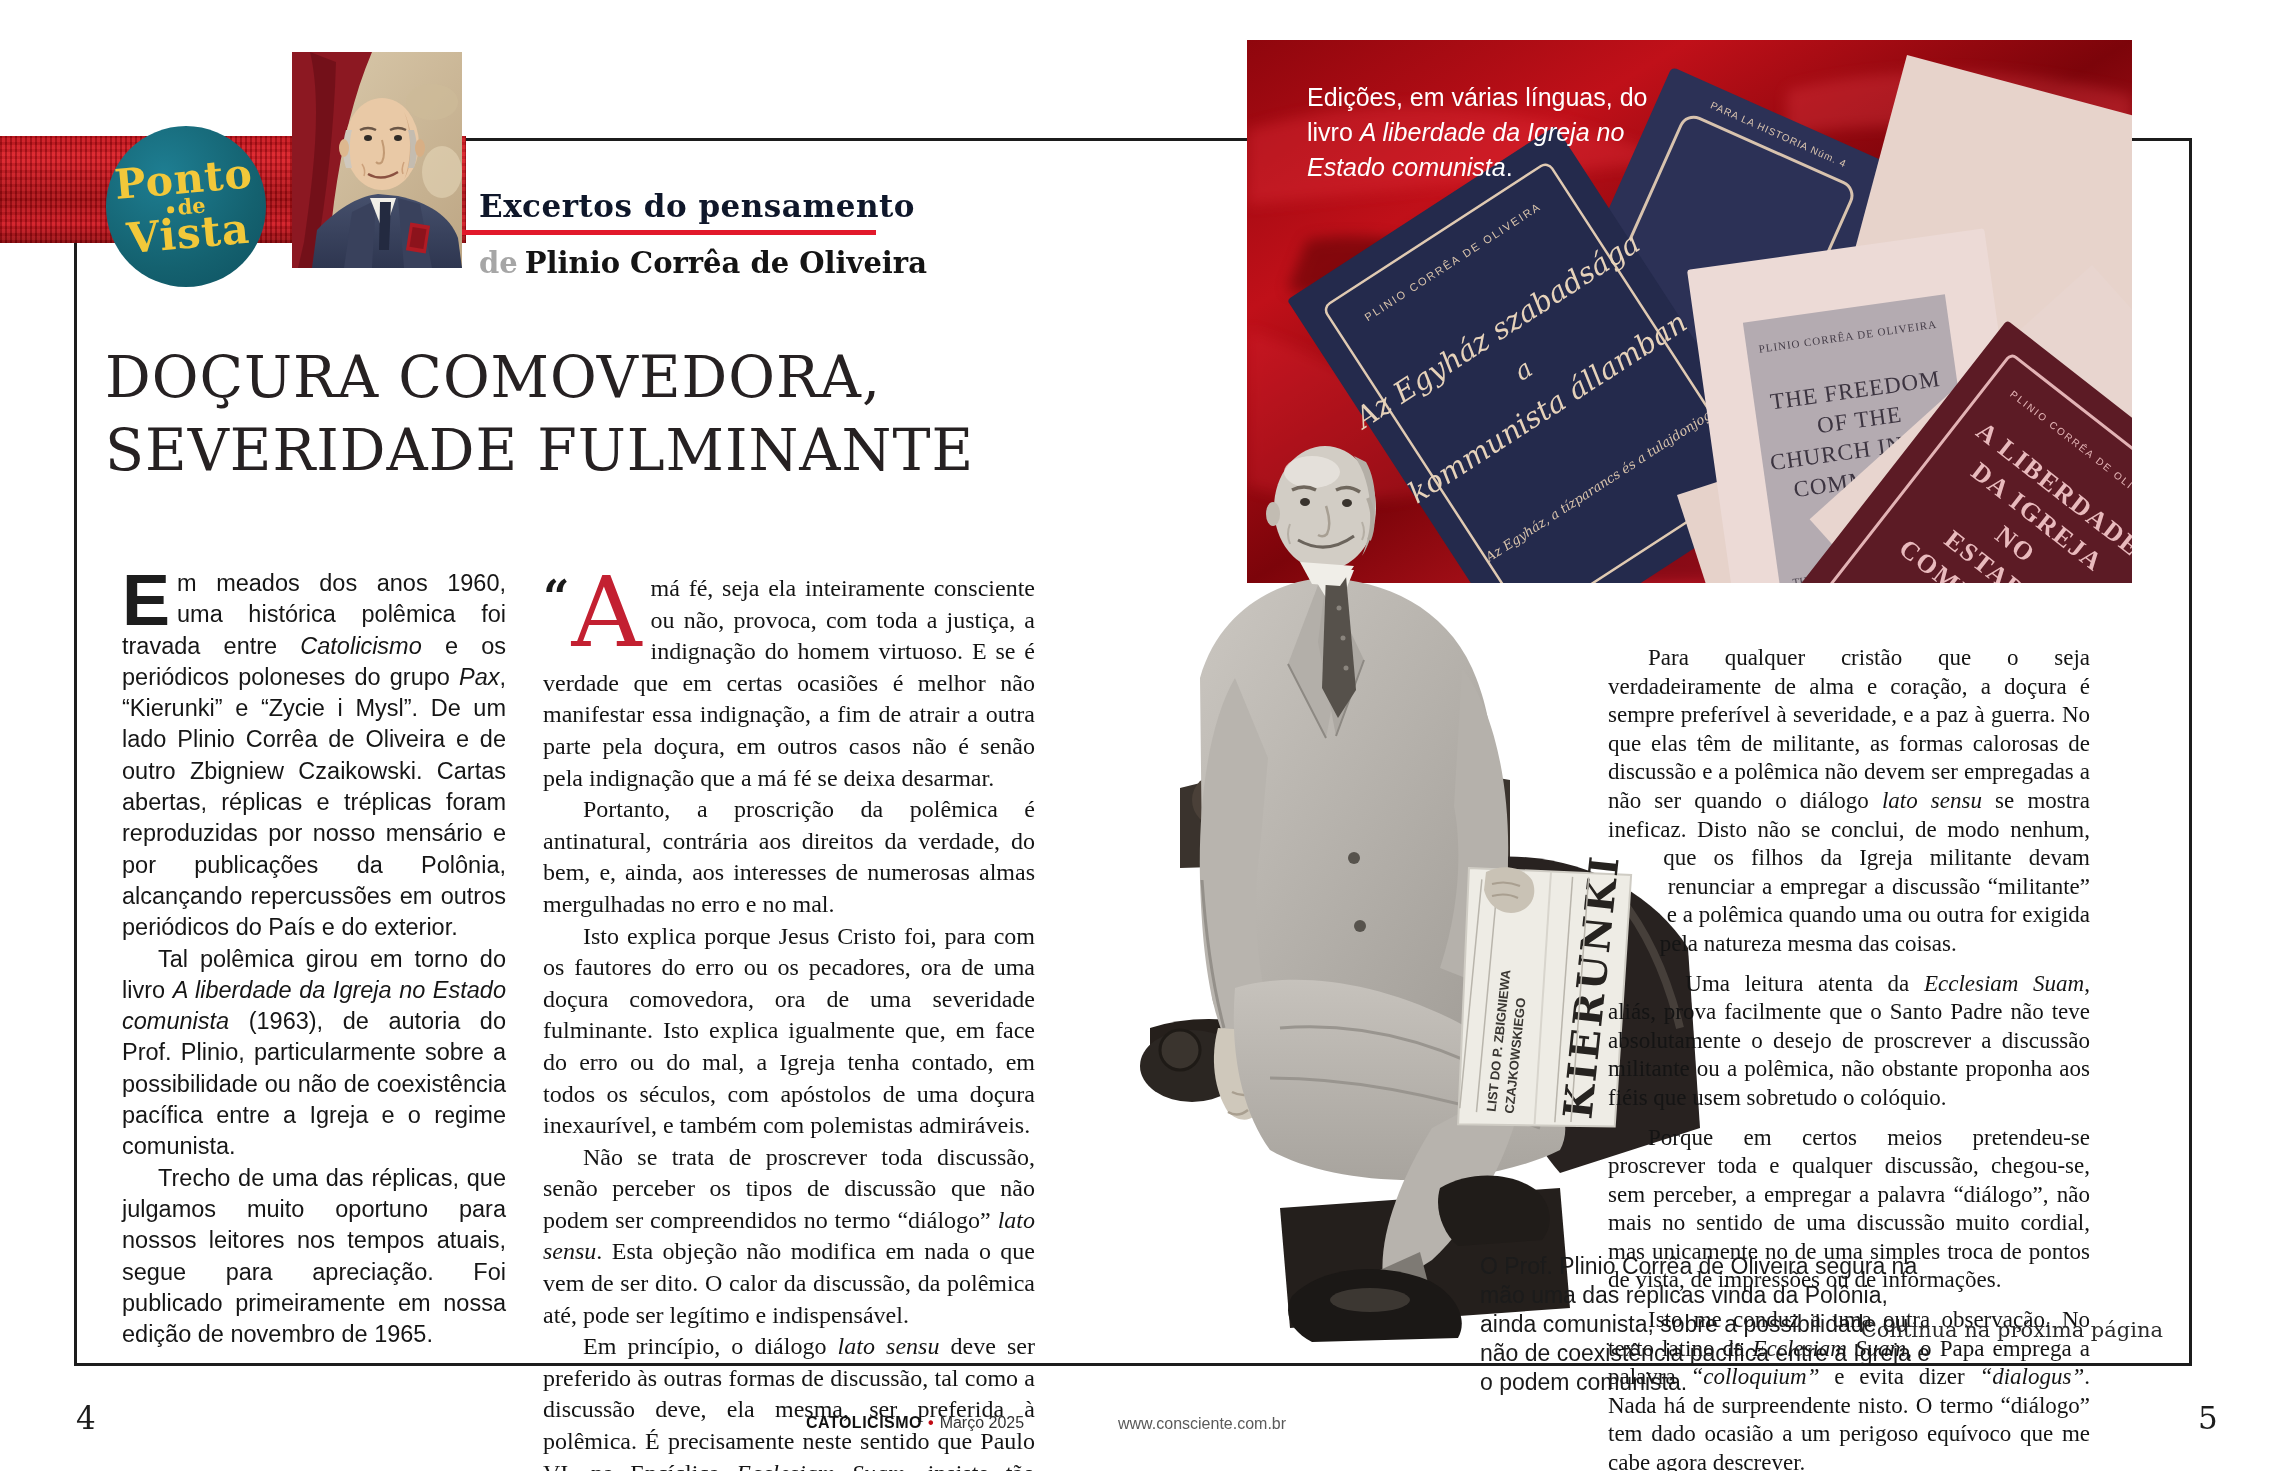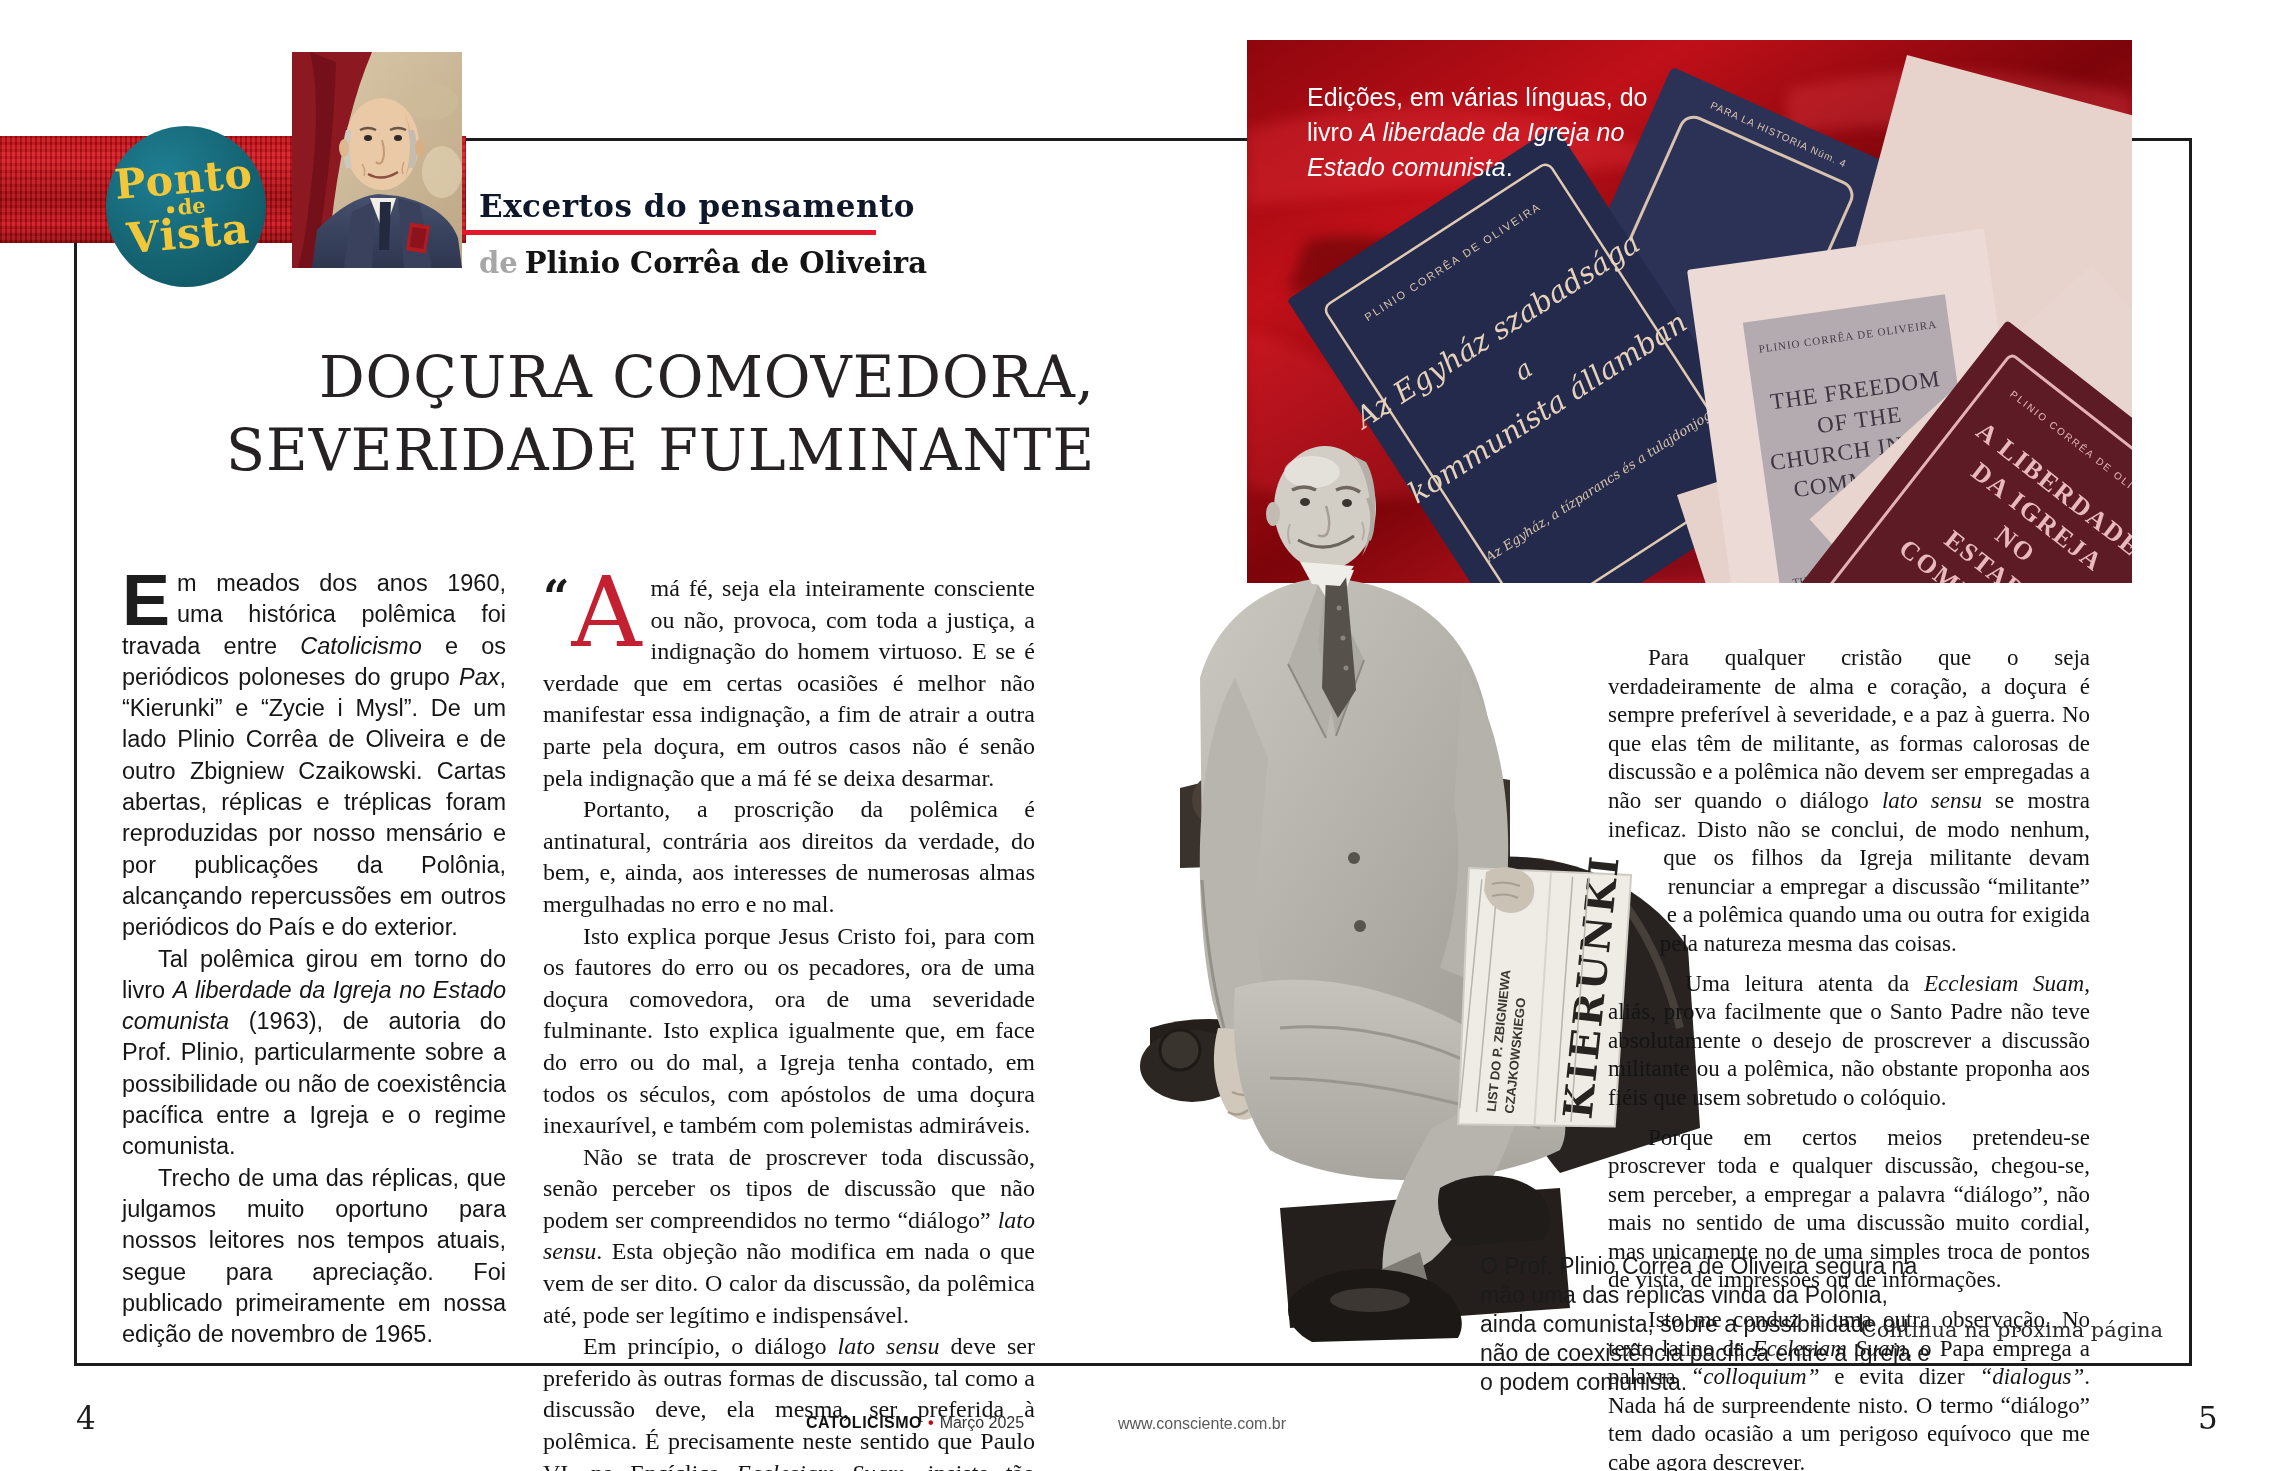--- a/index.html
+++ b/index.html
@@ -31,21 +31,21 @@
   
   #portrait{left:292px;top:52px;width:170px;height:216px;z-index:3}
   #kicker{left:479px;top:188px;font-family:"DejaVu Serif",serif;font-weight:bold;
     font-size:31px;color:#0f172a;letter-spacing:.5px;z-index:3}
   #red-rule{left:462px;top:230px;width:414px;height:5px;background:#e2192b;z-index:3}
   #byline{left:479px;top:246px;font-family:"DejaVu Serif",serif;font-weight:bold;
     font-size:29px;color:#141414;z-index:3}
   #byline .prefix{color:#a6a6a6;margin-right:7px}
 
   
-  #title{left:105px;top:341px;width:990px;text-align:right;z-index:1;
+  #title{left:105px;top:341px;width:990px;text-align:left;z-index:1;
     font-family:"DejaVu Serif",serif;font-size:57px;line-height:73px;color:#262122;letter-spacing:1px}
 
   
   #col-left{left:122px;top:568px;width:384px;font-size:23.5px;line-height:31.3px;
     text-align:justify;z-index:4;color:#161616}
   #col-left p{margin:0;text-indent:36px}
   #col-left p.pfirst{text-indent:0}
   .drop-e{float:left;font-weight:bold;font-size:72px;line-height:54px;padding:5px 7px 0 0;color:#1d1d1d}
 
   #col-mid{left:543px;top:573px;width:492px;font-family:"Liberation Serif",serif;

